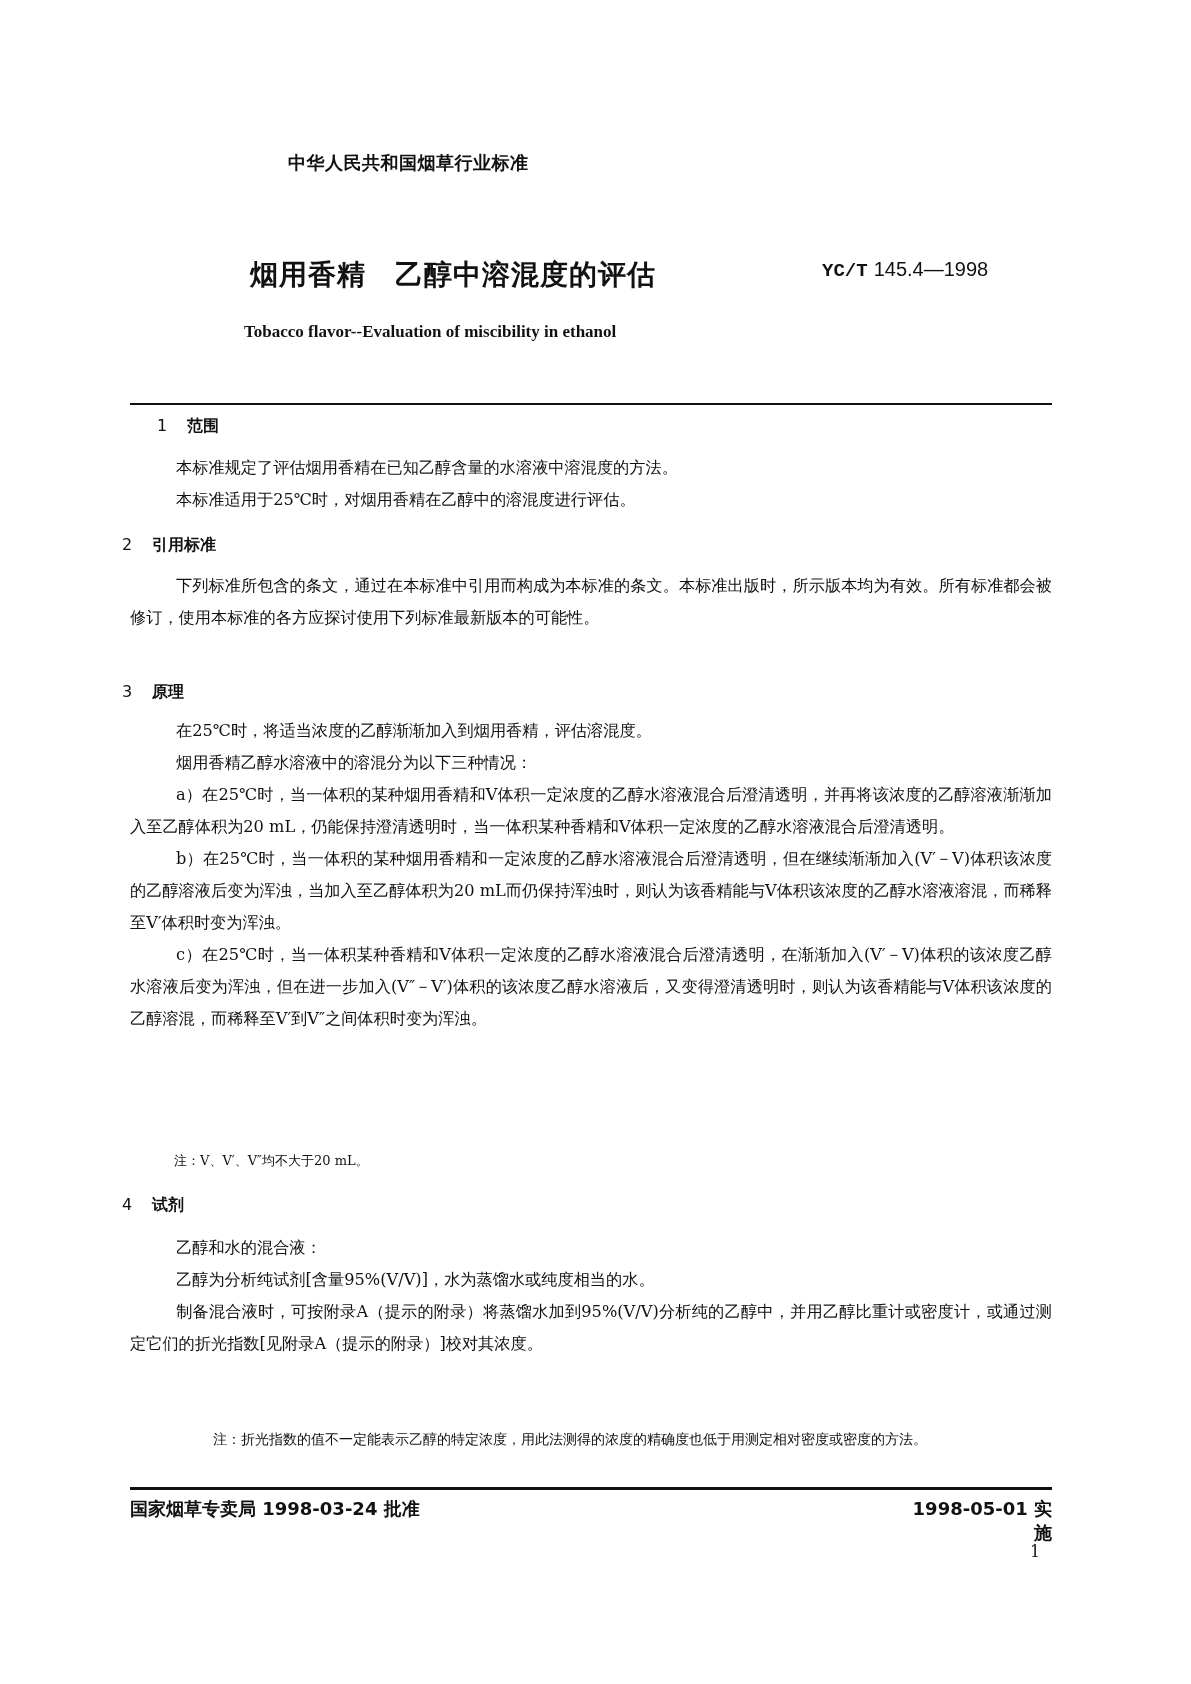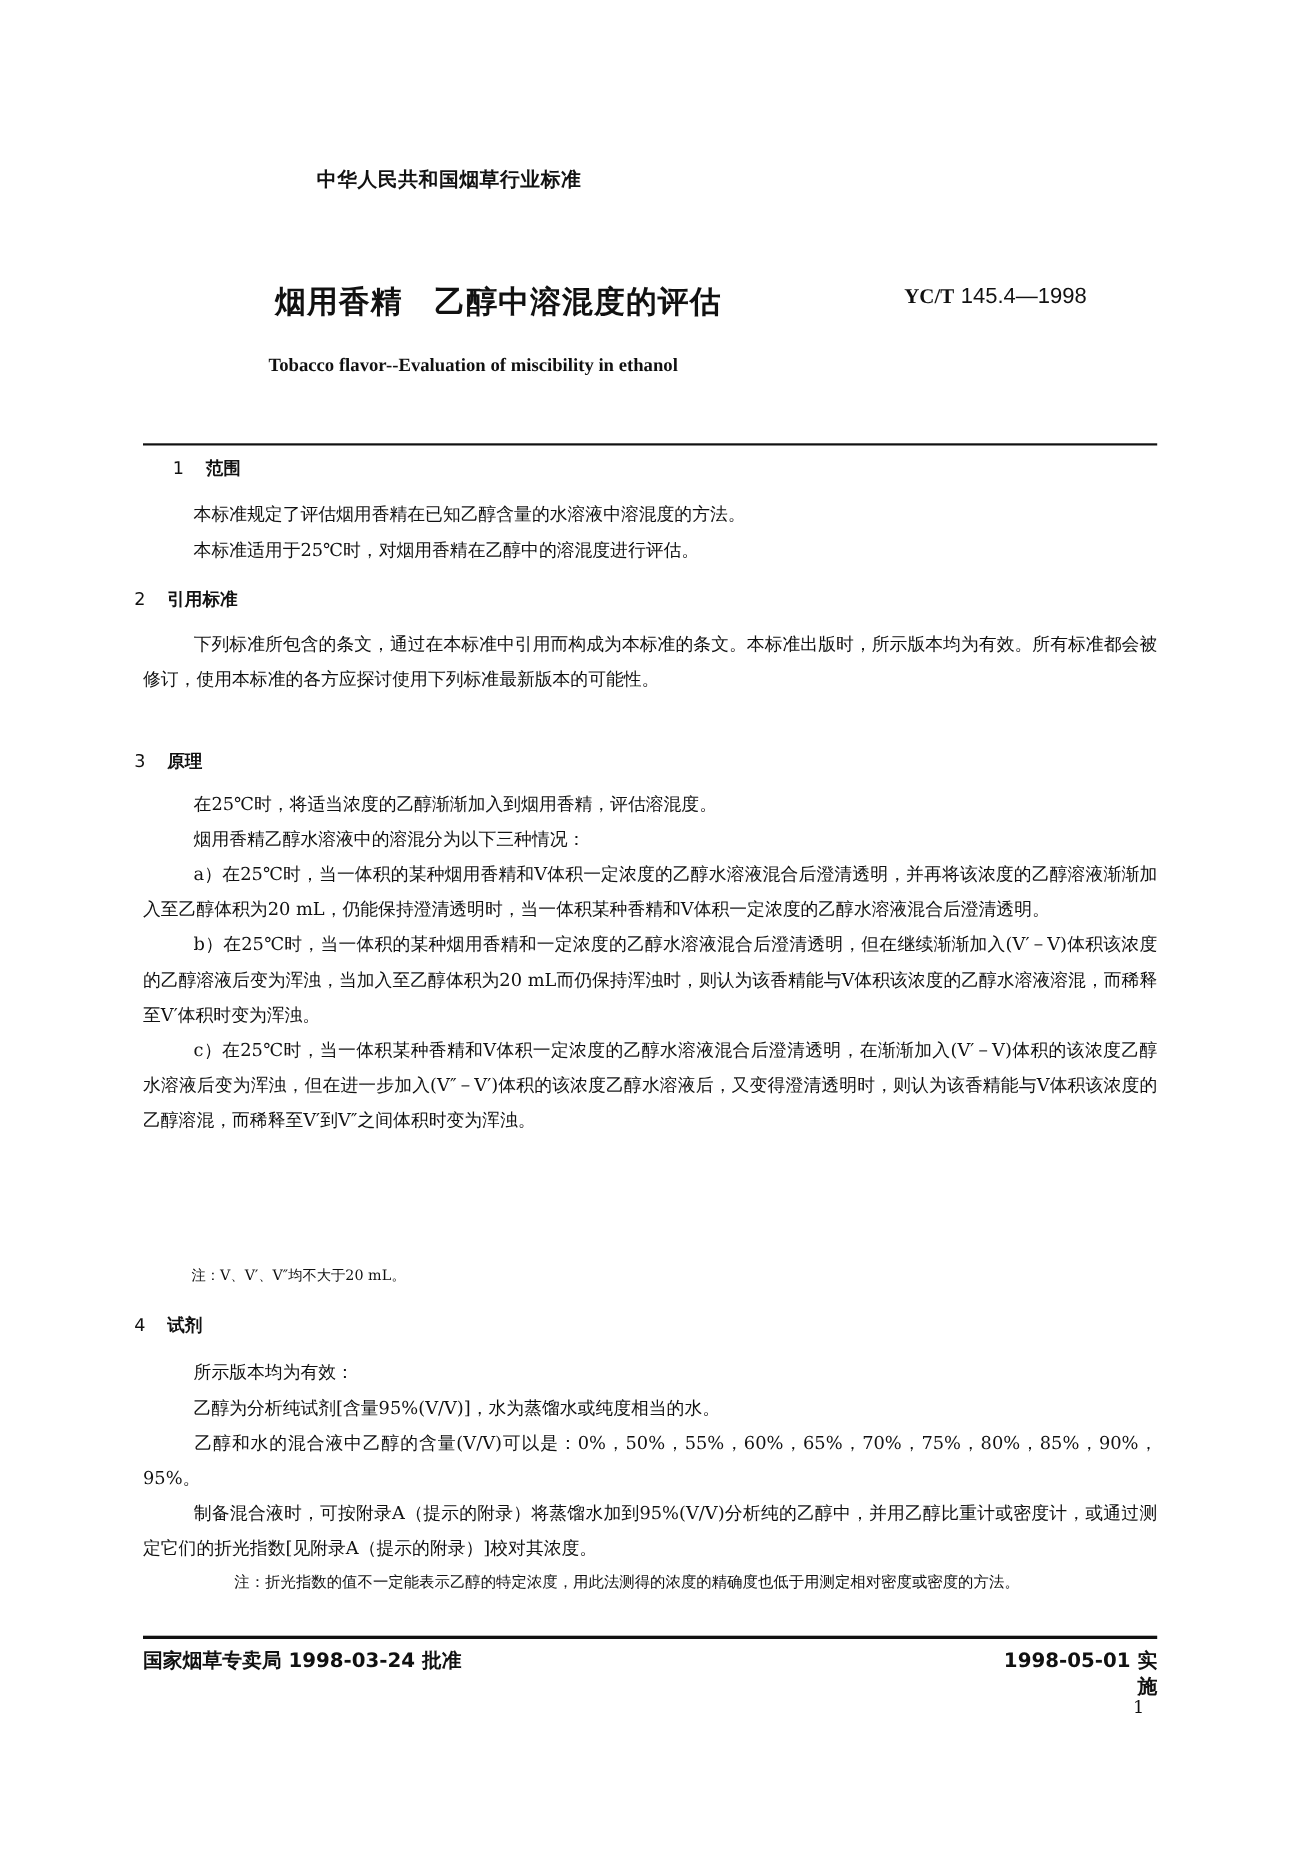--- a/index.html
+++ b/index.html
@@ -12,21 +12,21 @@
     left: 288px; top: 151px; font-family: "DejaVu Sans", sans-serif;
     font-size: 18px; font-weight: bold; letter-spacing: 0.5px;
   }
   .doc-title {
     left: 250px; top: 256px; font-family: "DejaVu Sans", sans-serif;
     font-size: 28px; font-weight: bold; letter-spacing: 1px; white-space: pre;
   }
   .doc-code {
     left: 822px; top: 258px; font-size: 19px; white-space: nowrap;
   }
-  .doc-code .yc { font-family: Liberation Serif, serif; font-weight: bold; }
+  .doc-code .yc { font-family: Liberation Mono, monospace; font-weight: bold; }
   .doc-code .num { font-family: "Liberation Sans", sans-serif; font-size: 20px; }
   .en-title {
     left: 244px; top: 322px; font-family: "Liberation Serif", serif;
     font-size: 17px; font-weight: bold;
   }
   .rule { left: 130px; width: 922px; height: 2px; background: #111; }
   .sec-head {
     left: 122px; font-family: "DejaVu Sans", sans-serif; font-size: 16px; font-weight: bold;
   }
   .sec-head .n { font-weight: normal; display: inline-block; width: 30px; }
@@ -87,23 +87,22 @@
   <div><span class="ind"></span><span>a）在25℃时，当一体积的某种烟用香精和V体积一定浓度的乙醇水溶液混合后澄清透明，并再将该浓度的乙醇溶液渐渐加入至乙醇体积为20 mL，仍能保持澄清透明时，当一体积某种香精和V体积一定浓度的乙醇水溶液混合后澄清透明。</span></div>
   <div><span class="ind"></span><span>b）在25℃时，当一体积的某种烟用香精和一定浓度的乙醇水溶液混合后澄清透明，但在继续渐渐加入(V′－V)体积该浓度的乙醇溶液后变为浑浊，当加入至乙醇体积为20 mL而仍保持浑浊时，则认为该香精能与V体积该浓度的乙醇水溶液溶混，而稀释至V′体积时变为浑浊。</span></div>
   <div><span class="ind"></span><span>c）在25℃时，当一体积某种香精和V体积一定浓度的乙醇水溶液混合后澄清透明，在渐渐加入(V′－V)体积的该浓度乙醇水溶液后变为浑浊，但在进一步加入(V″－V′)体积的该浓度乙醇水溶液后，又变得澄清透明时，则认为该香精能与V体积该浓度的乙醇溶混，而稀释至V′到V″之间体积时变为浑浊。</span></div>
 </div>
 <div class="abs note" style="top:1146px;">注：V、V′、V″均不大于20 mL。</div>
 
 <div class="abs sec-head" style="top:1195px;">
   <span class="n">4</span><span>试剂</span>
 </div>
 <div class="abs para" style="top:1232px;">
-  <div><span class="ind"></span><span>所示版本均为有效：</span></div>
+  <div><span class="ind"></span><span>乙醇和水的混合液：</span></div>
   <div><span class="ind"></span><span>乙醇为分析纯试剂[含量95%(V/V)]，水为蒸馏水或纯度相当的水。</span></div>
-  <div><span class="ind"></span><span>乙醇和水的混合液中乙醇的含量(V/V)可以是：0%，50%，55%，60%，65%，70%，75%，80%，85%，90%，95%。</span></div>
   <div><span class="ind"></span><span>制备混合液时，可按附录A（提示的附录）将蒸馏水加到95%(V/V)分析纯的乙醇中，并用乙醇比重计或密度计，或通过测定它们的折光指数[见附录A（提示的附录）]校对其浓度。</span></div>
 </div>
 <div class="abs note2" style="top:1423px;margin-left:38px;">注：折光指数的值不一定能表示乙醇的特定浓度，用此法测得的浓度的精确度也低于用测定相对密度或密度的方法。</div>
 
 <div class="abs rule" style="top:1487px; height:3px;"></div>
 <div class="abs foot-l">国家烟草专卖局 1998-03-24 批准</div>
 <div class="abs foot-r">1998-05-01 实施</div>
 <div class="abs pageno">1</div>
 
 </body></html>

